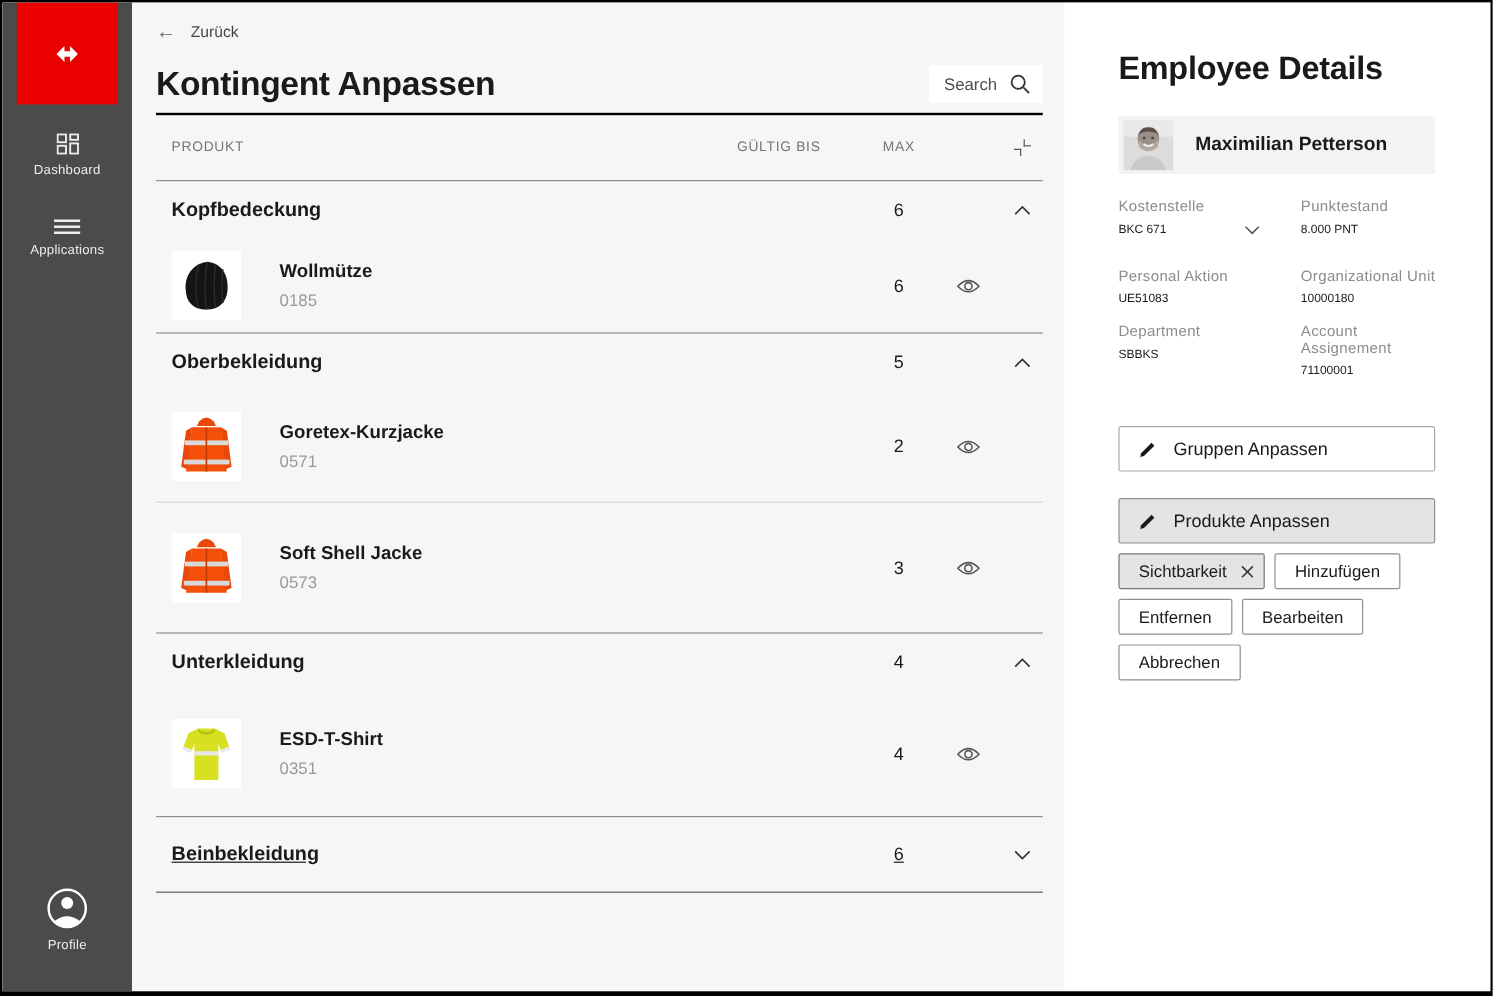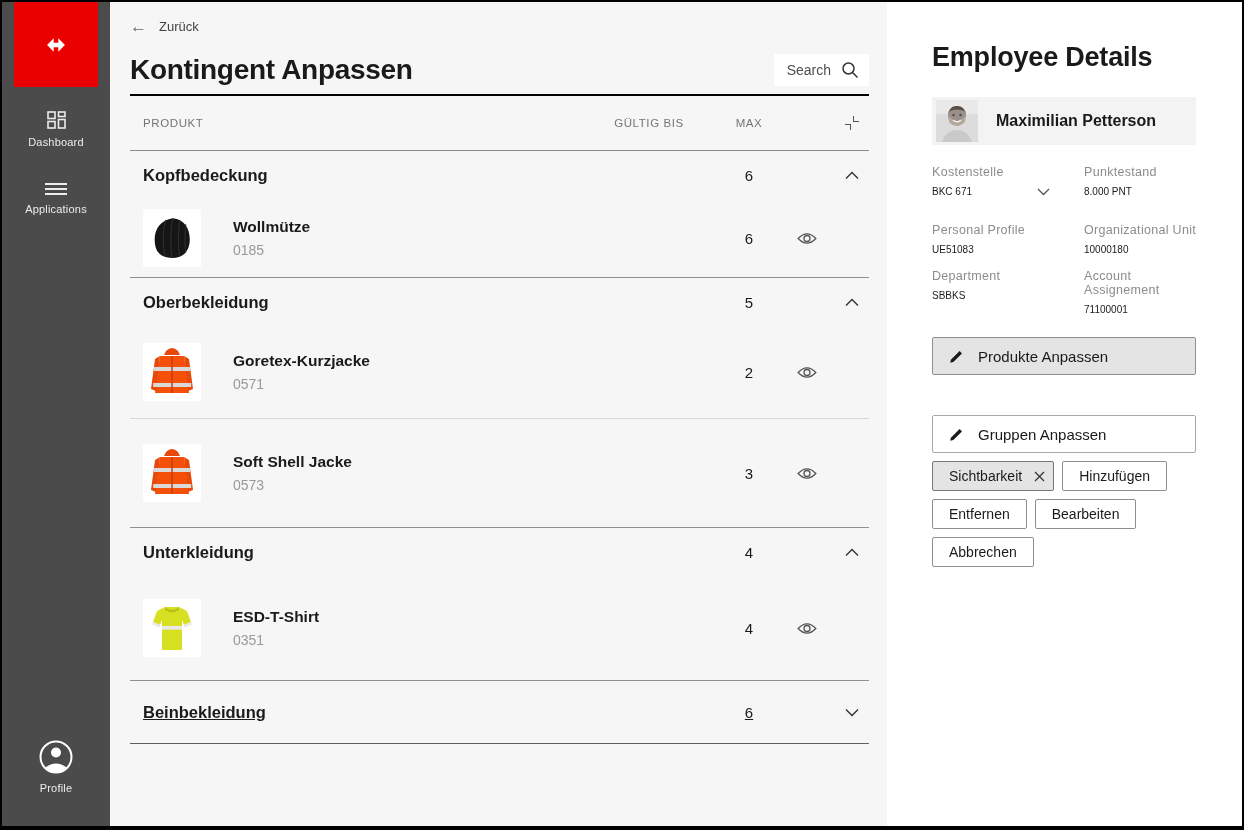--- a/index.html
+++ b/index.html
@@ -384,53 +384,53 @@
                 <polyline points="1,1 6.5,6.5 12,1"></polyline>
               </svg>
           </span>
         </div>
       </div>
       <div class="field">
         <div class="lbl">Punktestand</div>
         <div class="val">8.000 PNT</div>
       </div>
       <div class="field row-gap-lg">
-        <div class="lbl">Personal Profile</div>
+        <div class="lbl">Personal Aktion</div>
         <div class="val">UE51083</div>
       </div>
       <div class="field row-gap-lg">
         <div class="lbl">Organizational Unit</div>
         <div class="val">10000180</div>
       </div>
       <div class="field row-gap-sm">
         <div class="lbl">Department</div>
         <div class="val">SBBKS</div>
       </div>
       <div class="field row-gap-sm">
         <div class="lbl">Account Assignement</div>
         <div class="val">71100001</div>
       </div>
     </div>
 
-    <button class="big-btn mt-md active">
+    <button class="big-btn mt-lg">
       <span>
         <svg width="15" height="15" viewBox="0 0 15 15">
             <path d="M1.2,13.8 L1.9,10.7 L10.6,2 L13,4.4 L4.3,13.1 Z" fill="#1a1a1a"></path>
           </svg>
       </span>
-      <span>Produkte Anpassen</span>
+      <span>Gruppen Anpassen</span>
     </button>
 
-    <button class="big-btn mt-lg">
+    <button class="big-btn mt-md active">
       <span>
         <svg width="15" height="15" viewBox="0 0 15 15">
             <path d="M1.2,13.8 L1.9,10.7 L10.6,2 L13,4.4 L4.3,13.1 Z" fill="#1a1a1a"></path>
           </svg>
       </span>
-      <span>Gruppen Anpassen</span>
+      <span>Produkte Anpassen</span>
     </button>
 
     <div class="chips">
       <button class="chip selected">
         <span>Sichtbarkeit</span>
         <span>
           <svg width="11" height="11" viewBox="0 0 11 11" stroke="#333" stroke-width="1.3">
               <line x1="1" y1="1" x2="10" y2="10"></line>
               <line x1="10" y1="1" x2="1" y2="10"></line>
             </svg>

